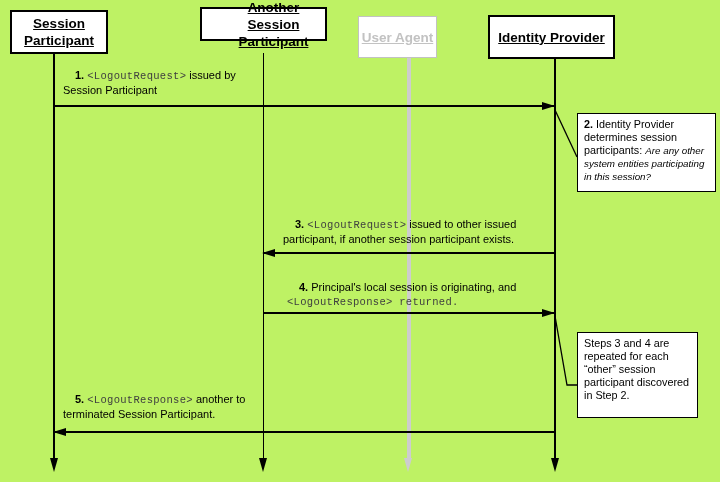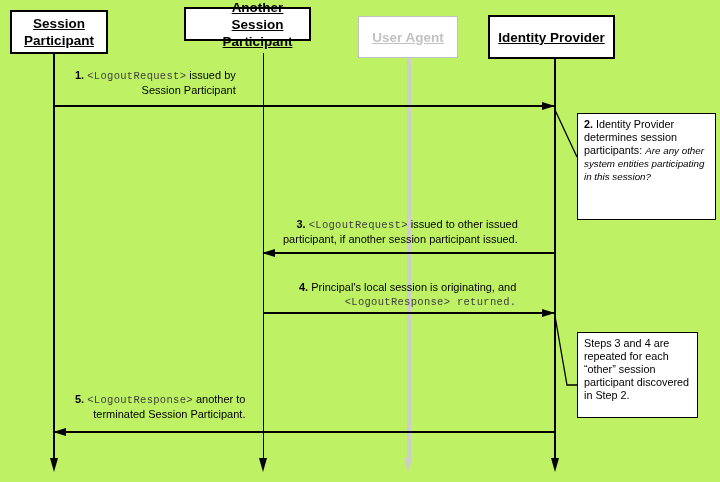--- a/index.html
+++ b/index.html
@@ -7,22 +7,22 @@
     position:relative;width:720px;height:482px;background:#bef264;overflow:hidden;
     font-family:"Liberation Sans","DejaVu Sans",sans-serif;color:#000;
   }
   
   .actor{
     position:absolute;border:2.5px solid #000;background:#fff;box-sizing:border-box;
     display:flex;align-items:center;justify-content:center;text-align:center;z-index:5;
   }
   .actor-label{font-weight:bold;text-decoration:underline;font-size:13.5px;line-height:17px;}
   .actor-sp {left:10px; top:10px; width:98px; height:44px;}
-  .actor-asp{left:184px;top:7px;  width:127px;height:34px;padding-left:20px;}
-  .actor-ua {left:358px;top:16px; width:100px;height:42px;border:1.5px solid #c2c2c2;color:#c2c2c2;}
+  .actor-asp{left:200px;top:7px;  width:127px;height:34px;padding-left:20px;}
+  .actor-ua {left:358px;top:16px; width:79px;height:42px;border:1.5px solid #c2c2c2;color:#c2c2c2;}
   .actor-ip {left:488px;top:15px; width:127px;height:44px;}
   
   .lifeline{position:absolute;width:1.5px;background:#000;top:53px;height:406px;z-index:1;}
   .lifeline-sp {left:53px;}
   .lifeline-asp{left:262.5px;}
   .lifeline-ua {left:406.5px;top:58px;height:401px;width:4px;background:#cdcdcd;}
   .lifeline-ip {left:554px;}
   .lifeline-end{
     position:absolute;top:458px;width:0;height:0;z-index:2;
     border-left:4.5px solid transparent;border-right:4.5px solid transparent;border-top:14px solid #000;
@@ -35,35 +35,35 @@
   .arrow{position:absolute;height:2.2px;background:#000;z-index:4;}
   .arrow-1{left:54px; top:104.5px;width:500px;}
   .arrow-3{left:263px;top:252px;  width:291px;}
   .arrow-4{left:263px;top:312px;  width:291px;}
   .arrow-5{left:54px; top:430.5px;width:500px;}
   .head{position:absolute;top:50%;transform:translateY(-50%);width:0;height:0;}
   .head-right{right:-1px;border-top:4.2px solid transparent;border-bottom:4.2px solid transparent;border-left:13px solid #000;}
   .head-left {left:-1px; border-top:4.2px solid transparent;border-bottom:4.2px solid transparent;border-right:13px solid #000;}
   
   .msg-label{position:absolute;font-size:11px;line-height:13.5px;z-index:6;}
-  .msg-line{white-space:pre;text-align:right;}
+  .msg-line{white-space:pre;}
   .msg-line:first-child{margin-left:12px;}
   .msg-label-1{left:63px; top:69px;}
   .msg-label-3{left:283px;top:218px;}
   .msg-label-4{left:287px;top:281px;}
   .msg-label-5{left:63px; top:393px;}
   .seg-bold{font-weight:bold;}
   .seg-mono{font-family:"Liberation Mono","DejaVu Sans Mono",monospace;font-size:10.5px;color:#3f3f3f;letter-spacing:0.3px;}
   .seg-italic{font-style:italic;font-size:9.8px;}
   
   .note{
     position:absolute;border:1.5px solid #000;background:#fff;box-sizing:border-box;
     padding:4px 6px;font-size:10.8px;line-height:13px;z-index:6;
   }
-  .note-2    {left:577px;top:113px;width:139px;height:107px;}
+  .note-2    {left:577px;top:113px;width:139px;height:79px;}
   .note-steps{left:577px;top:332px;width:121px;height:86px;}
   
   .connectors{position:absolute;left:0;top:0;z-index:3;pointer-events:none;}
   .conn{stroke:#000;stroke-width:1.3;fill:none;}
 </style>
 </head>
 <body>
 
 <div class="stage">
 
@@ -107,21 +107,21 @@
   <div class="arrow arrow-5">
     <span class="head head-left"></span>
   </div>
 
   <div class="msg-label msg-label-1">
       <div class="msg-line"><span class="seg seg-bold">1. </span><span class="seg seg-mono">&lt;LogoutRequest&gt;</span><span class="seg seg-plain"> issued by</span></div>
       <div class="msg-line"><span class="seg seg-plain">Session Participant</span></div>
     </div>
   <div class="msg-label msg-label-3">
       <div class="msg-line"><span class="seg seg-bold">3. </span><span class="seg seg-mono">&lt;LogoutRequest&gt;</span><span class="seg seg-plain"> issued to other issued</span></div>
-      <div class="msg-line"><span class="seg seg-plain">participant, if another session participant issued.</span></div>
+      <div class="msg-line"><span class="seg seg-plain">participant, if another session participant exists.</span></div>
     </div>
   <div class="msg-label msg-label-4">
       <div class="msg-line"><span class="seg seg-bold">4. </span><span class="seg seg-plain">Principal's local session is originating, and</span></div>
       <div class="msg-line"><span class="seg seg-mono">&lt;LogoutResponse&gt; returned.</span></div>
     </div>
   <div class="msg-label msg-label-5">
       <div class="msg-line"><span class="seg seg-bold">5. </span><span class="seg seg-mono">&lt;LogoutResponse&gt;</span><span class="seg seg-plain"> another to</span></div>
       <div class="msg-line"><span class="seg seg-plain">terminated Session Participant.</span></div>
     </div>
 

